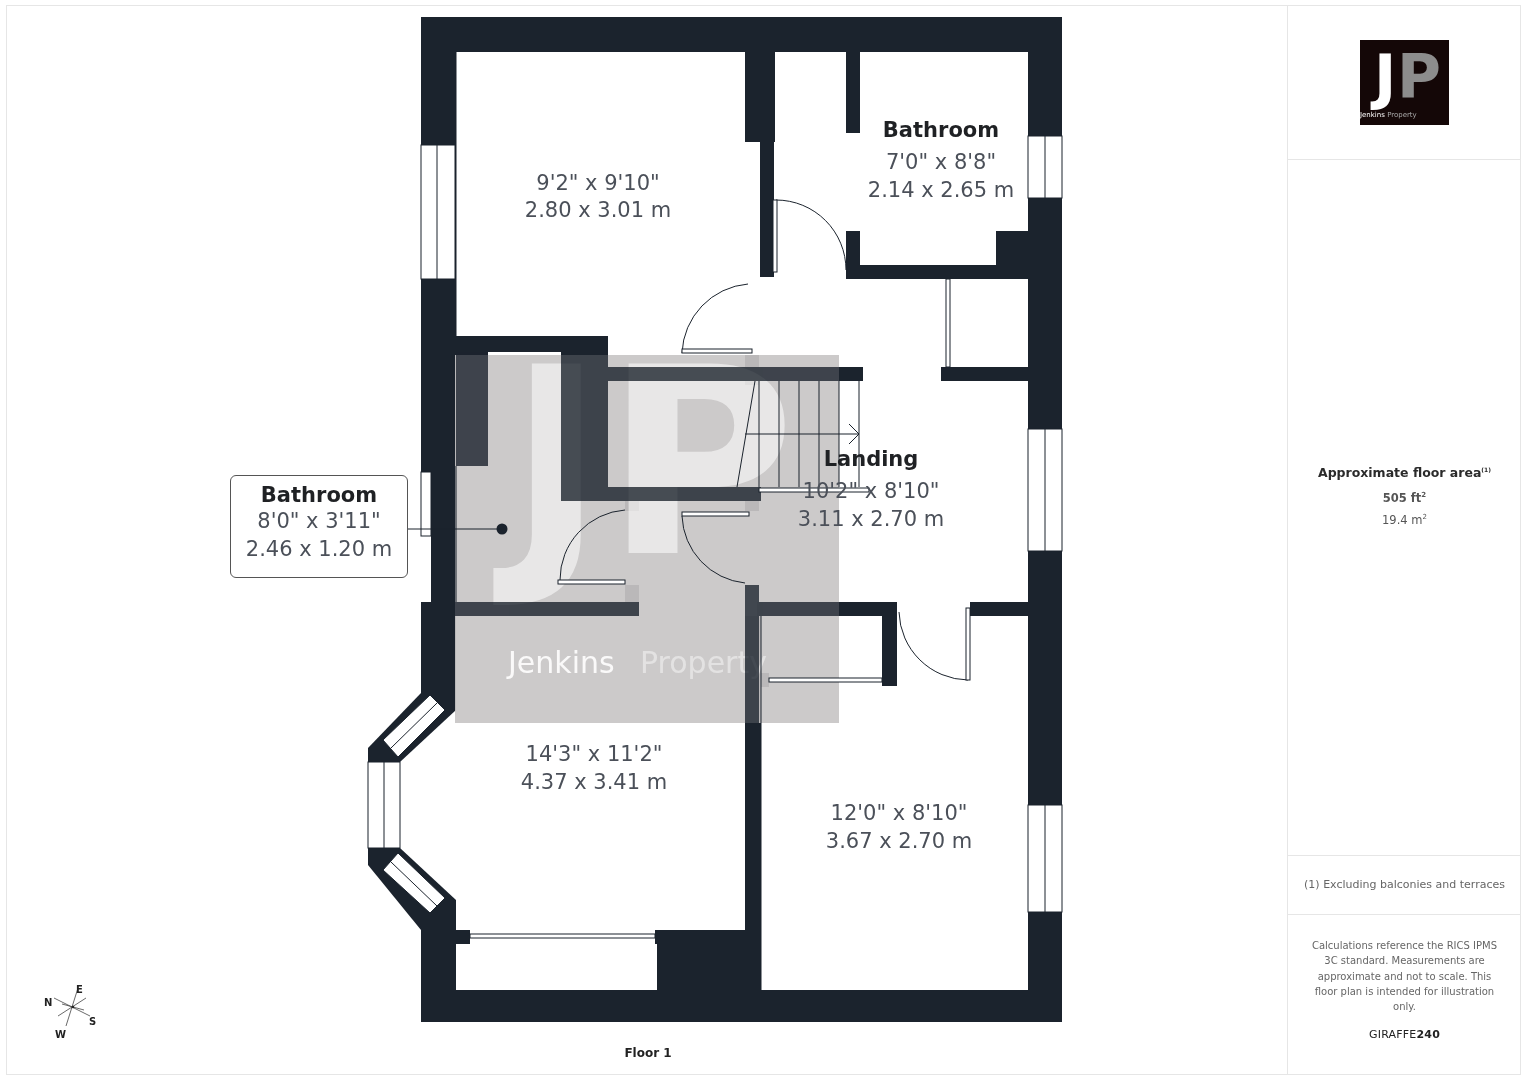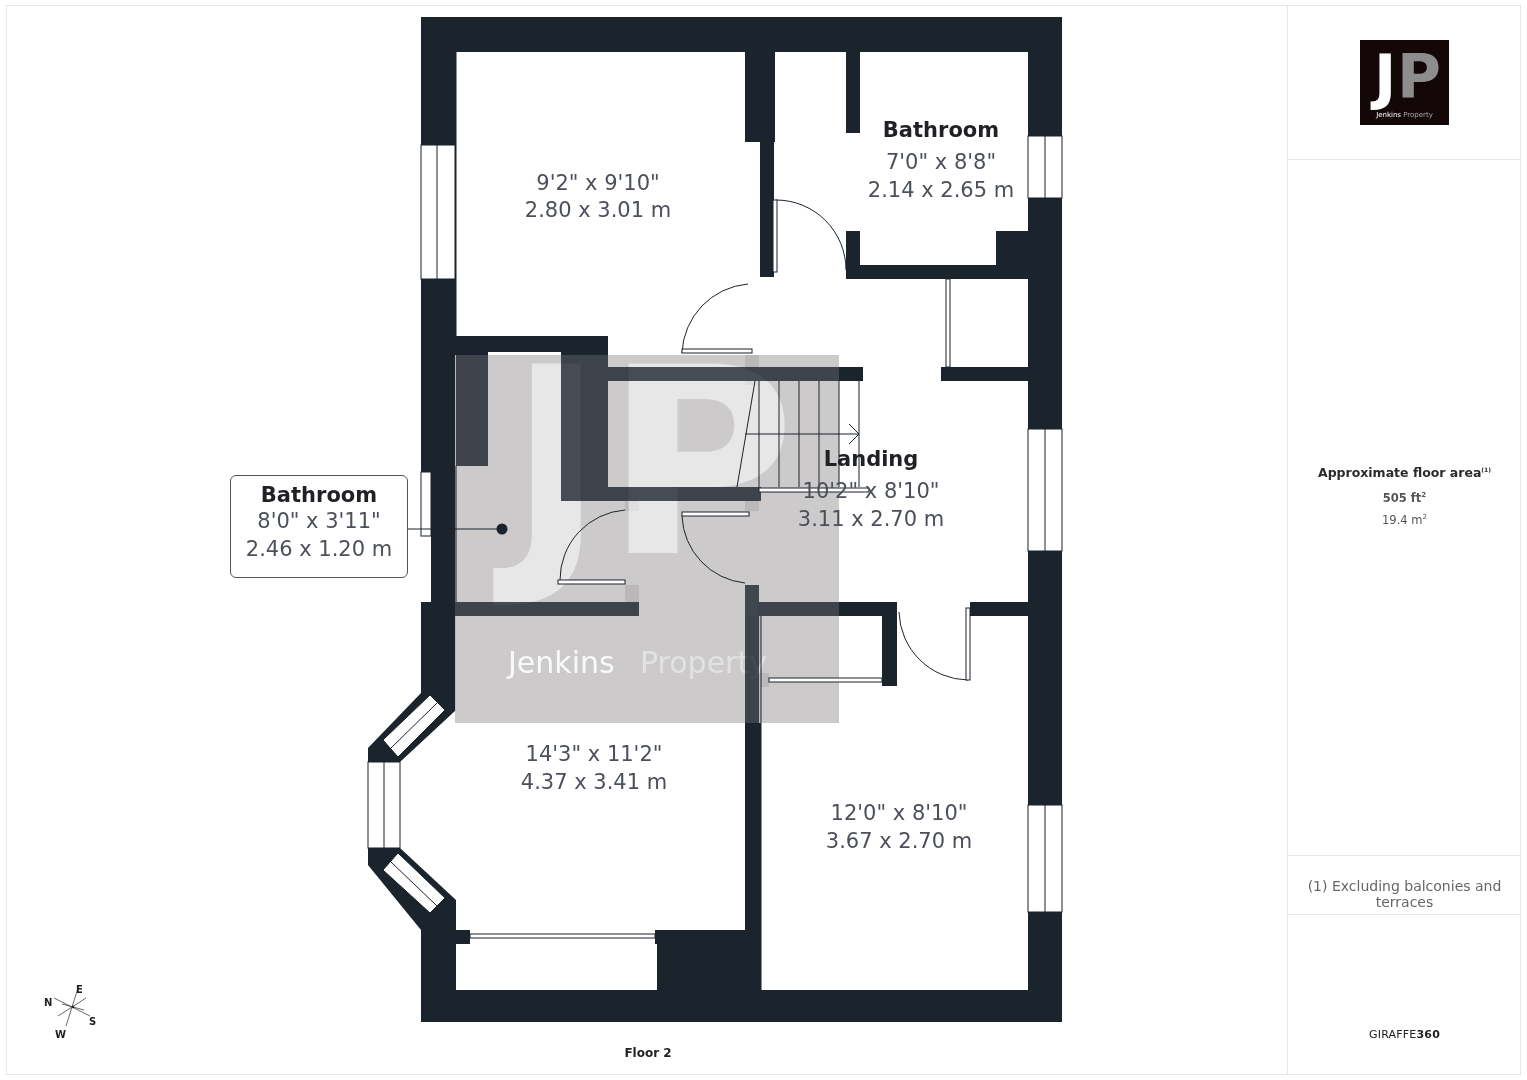--- a/index.html
+++ b/index.html
@@ -6,31 +6,31 @@
   body { width: 1527px; height: 1080px; position: relative; overflow: hidden; font-family: "DejaVu Sans", sans-serif; }
   .frame { position: absolute; left: 6px; top: 5px; width: 1515px; height: 1070px; border: 1px solid #e6e6e6; box-sizing: border-box; }
   .plan-area { position: absolute; left: 0; top: 0; width: 1287px; height: 1080px; }
   .plan-svg { position: absolute; left: 0; top: 0; }
   .side { position: absolute; left: 1287px; top: 5px; width: 234px; height: 1070px; border-left: 1px solid #e6e6e6; box-sizing: border-box; }
   .side-sec { position: absolute; left: 0; width: 100%; box-sizing: border-box; }
   .side-logo { top: 0; height: 155px; border-bottom: 1px solid #e6e6e6; }
   .logo { position: absolute; left: 72px; top: 35px; width: 89px; height: 85px; background: #140707; overflow: hidden; }
   .logo .lj { position: absolute; left: 14px; top: 6px; font: 700 60px/1 "DejaVu Sans", sans-serif; color: #ffffff; letter-spacing: -6px; }
   .logo .lp { position: absolute; left: 37px; top: 6px; font: 700 60px/1 "DejaVu Sans", sans-serif; color: #8d8d8d; }
-  .logo .ltxt { position: absolute; left: 0; right: 0; bottom: 6px; text-align: center; font-size: 7px; color: #ffffff; white-space: nowrap; }
+  .logo .ltxt { position: absolute; left: 0; right: 0; bottom: 6px; text-align: left; font-size: 7px; color: #ffffff; white-space: nowrap; }
   .logo .ltxt .b { color: #ffffff; }
   .logo .ltxt .g { color: #aaaaaa; }
   .side-area { top: 155px; height: 696px; border-bottom: 1px solid #e6e6e6; }
   .area-title { position: absolute; top: 305px; left: 0; right: 0; text-align: center; font-size: 12.5px; font-weight: 700; color: #2b2b2b; }
   .area-title sup { font-size: 6px; }
   .area-ft { position: absolute; top: 331px; left: 0; right: 0; text-align: center; font-size: 11.5px; color: #555; font-weight: bold; }
   .area-m { position: absolute; top: 353px; left: 0; right: 0; text-align: center; font-size: 11.5px; color: #555; }
   .area-ft sup, .area-m sup { font-size: 7px; }
   .side-foot { top: 851px; height: 59px; border-bottom: 1px solid #e6e6e6; }
-  .foot-note { position: absolute; top: 22px; left: 0; right: 0; text-align: center; font-size: 14px; color: #666; }
+  .foot-note { position: absolute; top: 22px; left: 0; right: 0; text-align: center; font-size: 11px; color: #666; }
   .side-disc { top: 910px; height: 160px; }
   .disc { position: absolute; top: 23px; left: 22px; right: 22px; text-align: center; font-size: 10px; line-height: 15.3px; color: #666; }
   .brand { position: absolute; top: 113px; left: 0; right: 0; text-align: center; font-size: 11px; color: #222; letter-spacing: 0.2px; }
   .brand b { font-weight: 700; }
   .floor-label { position: absolute; left: 600px; top: 1046px; width: 96px; text-align: center; font-size: 12px; font-weight: 700; color: #222; }
   .compass { position: absolute; left: 40px; top: 982px; width: 64px; height: 60px; }
   .room-label-box { position: absolute; left: 230px; top: 475px; width: 178px; height: 103px; background: #ffffff; border: 1px solid #555; border-radius: 6px; box-sizing: border-box; text-align: center; }
   .rl-name { display: block; margin-top: 7px; font-size: 21px; font-weight: 700; color: #1f2124; }
   .rl-dim { display: block; font-size: 21px; color: #4b5059; line-height: 28px; }
   .svgtxt-name { font-family: "DejaVu Sans", sans-serif; font-weight: 700; font-size: 21px; fill: #1f2124; }
@@ -196,21 +196,21 @@
       <line x1="26" y1="44" x2="38" y2="6"></line>
       <line x1="22" y1="22" x2="44" y2="28"></line>
     </g>
     <circle cx="33" cy="25" r="1.3" fill="#222"></circle>
     <text x="4" y="24" font-size="10" font-weight="700" fill="#222" font-family="DejaVu Sans, sans-serif">N</text>
     <text x="36" y="11" font-size="10" font-weight="700" fill="#222" font-family="DejaVu Sans, sans-serif">E</text>
     <text x="49" y="43" font-size="10" font-weight="700" fill="#222" font-family="DejaVu Sans, sans-serif">S</text>
     <text x="15" y="56" font-size="10" font-weight="700" fill="#222" font-family="DejaVu Sans, sans-serif">W</text>
   </svg>
 
-  <div class="floor-label">Floor 2</div>
+  <div class="floor-label">Floor 1</div>
 </div>
 
 <aside class="side">
   <div class="side-sec side-logo">
     <div class="logo">
       <span class="lj">J</span>
       <span class="lp">P</span>
       <div class="ltxt">
         <span class="b">Jenkins</span>
         <span class="g">Property</span>
@@ -228,17 +228,18 @@
     <div class="area-m">
       <span>19.4 m</span><sup>2</sup>
     </div>
   </div>
 
   <div class="side-sec side-foot">
     <div class="foot-note">(1) Excluding balconies and terraces</div>
   </div>
 
   <div class="side-sec side-disc">
+    <div class="disc">Calculations reference the RICS IPMS 3C standard. Measurements are approximate and not to scale. This floor plan is intended for illustration only.</div>
     <div class="brand">
-      <span>GIRAFFE</span><b>360</b>
+      <span>GIRAFFE</span><b>240</b>
     </div>
   </div>
 </aside>
 
 </body></html>

